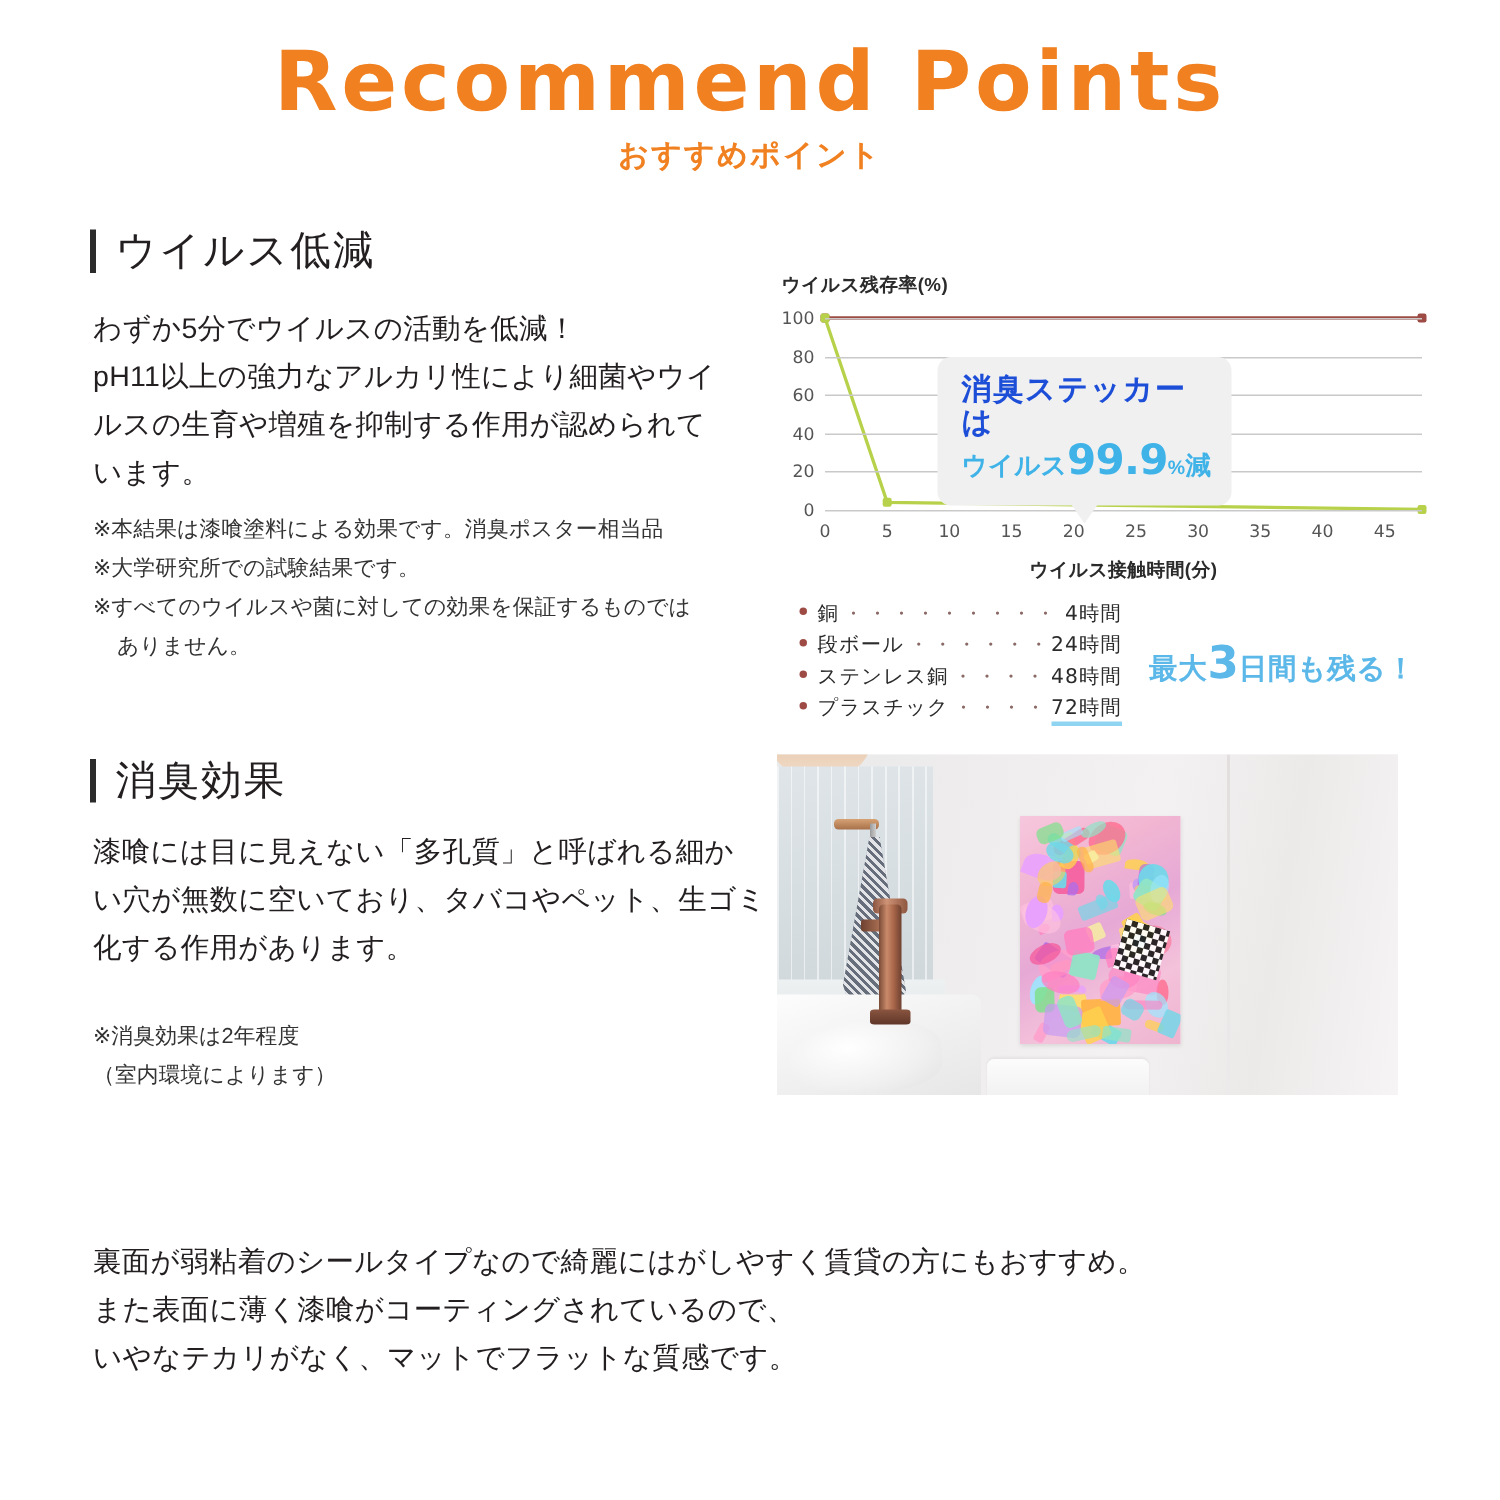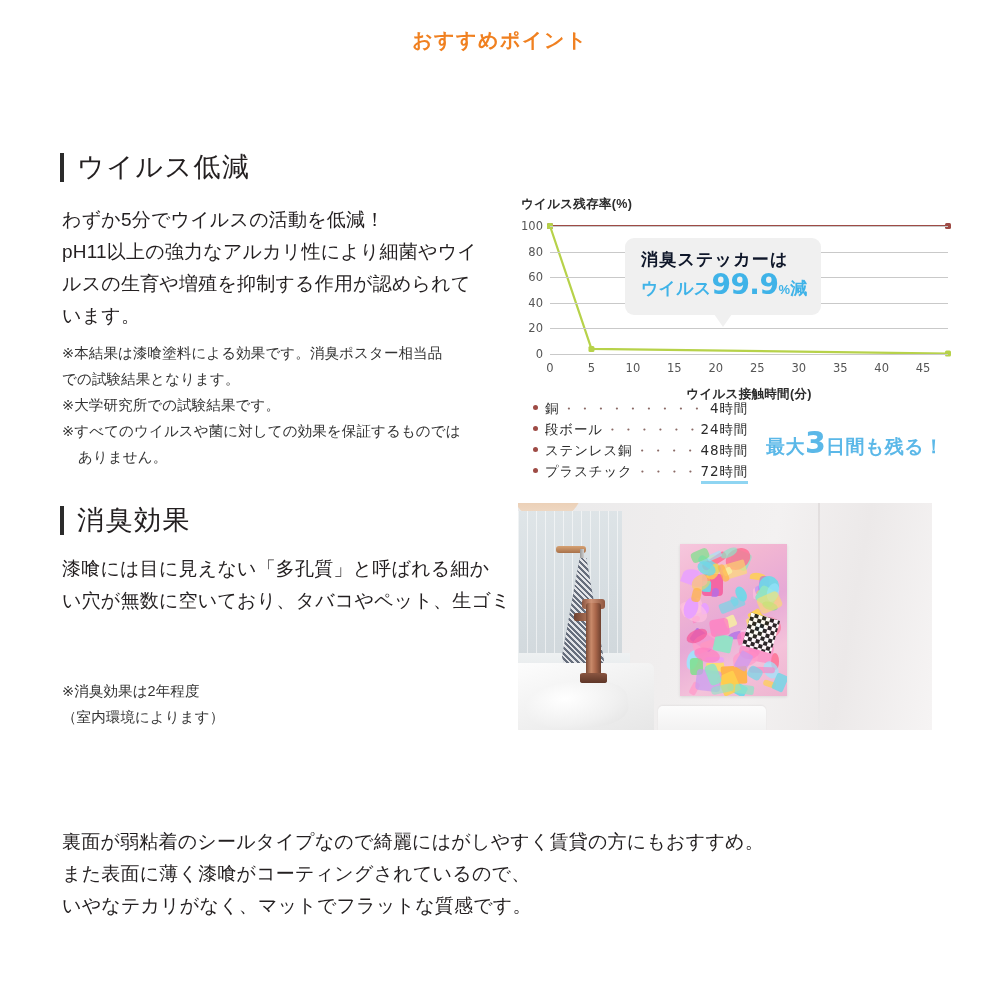--- a/index.html
+++ b/index.html
@@ -81,21 +81,21 @@
 
   
   #sec1-head { position: absolute; left: 60px; top: 152px; }
   #sec1-body { position: absolute; left: 62px; top: 204px; width: 452px; }
   #sec1-notes { position: absolute; left: 62px; top: 340px; width: 450px; }
 
   
   #chart-wrap {
     position: absolute;
     left: 520px;
-    top: 196px;
+    top: 182px;
     width: 430px;
     height: 210px;
   }
   #chart-ytitle {
     position: absolute;
     left: 1px;
     top: 0px;
     font-size: 12.5px;
     font-weight: 700;
     color: #2b2b2b;
@@ -168,24 +168,24 @@
     content: "";
     position: absolute;
     left: 50%;
     bottom: -12px;
     margin-left: -9px;
     border-left: 9px solid transparent;
     border-right: 9px solid transparent;
     border-top: 13px solid #f0f0f0;
   }
   #callout-l1 {
-    font-size: 17px;
+    font-size: 20px;
     line-height: 22px;
     font-weight: 700;
-    color: #0f172a;
+    color: #1d4ed8;
     letter-spacing: 1.2px;
   }
   #callout-l2 {
     line-height: 24px;
     letter-spacing: 0.2px;
     white-space: nowrap;
   }
   #callout-l3 {
     line-height: 27px;
     letter-spacing: 0.2px;
@@ -405,38 +405,38 @@
   
   #sec3-head { position: absolute; left: 60px; top: 783px; }
   #sec3-body { position: absolute; left: 62px; top: 826px; width: 780px; }
 </style>
 </head>
 <body>
 
 <div id="page">
 
   <div id="header">
+    <div id="title-en">Recommend Points</div>
     <div id="title-ja">おすすめポイント</div>
   </div>
 
   <div id="sec1-head" class="sec-head">
     <span class="sec-bar"></span>
     <span class="sec-title">ウイルス低減</span>
   </div>
 
   <div id="sec1-body">
     <div class="body-text">わずか5分でウイルスの活動を低減！</div>
     <div class="body-text">pH11以上の強力なアルカリ性により細菌やウイ</div>
     <div class="body-text">ルスの生育や増殖を抑制する作用が認められて</div>
     <div class="body-text">います。</div>
   </div>
 
   <div id="sec1-notes">
     <div class="note-text">※本結果は漆喰塗料による効果です。消臭ポスター相当品</div>
-    <div class="note-text">での試験結果となります。</div>
     <div class="note-text">※大学研究所での試験結果です。</div>
     <div class="note-text">※すべてのウイルスや菌に対しての効果を保証するものでは</div>
     <div class="note-text note-indent">ありません。</div>
   </div>
 
   <div id="chart-wrap">
     <div id="chart-ytitle">ウイルス残存率(%)</div>
 
     <div id="plot">
 
@@ -513,20 +513,21 @@
   <div id="days-callout"><span>最大</span><span class="dnum">3</span><span>日間も残る！</span></div>
 
   <div id="sec2-head" class="sec-head">
     <span class="sec-bar"></span>
     <span class="sec-title">消臭効果</span>
   </div>
 
   <div id="sec2-body">
     <div class="body-text">漆喰には目に見えない「多孔質」と呼ばれる細か</div>
     <div class="body-text">い穴が無数に空いており、タバコやペット、生ゴミ</div>
+    <div class="body-text">化する作用があります。</div>
   </div>
 
   <div id="sec2-notes">
     <div class="note-text">※消臭効果は2年程度</div>
     <div class="note-text">（室内環境によります）</div>
   </div>
 
   <div id="photo">
     <div id="ph-wall"></div>
     <div id="ph-wall-edge"></div>

